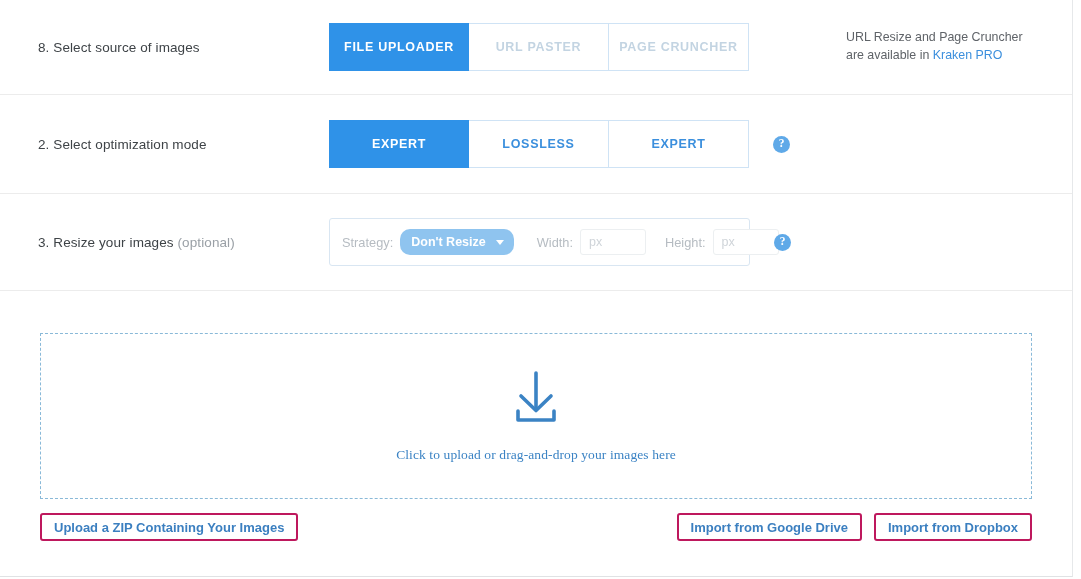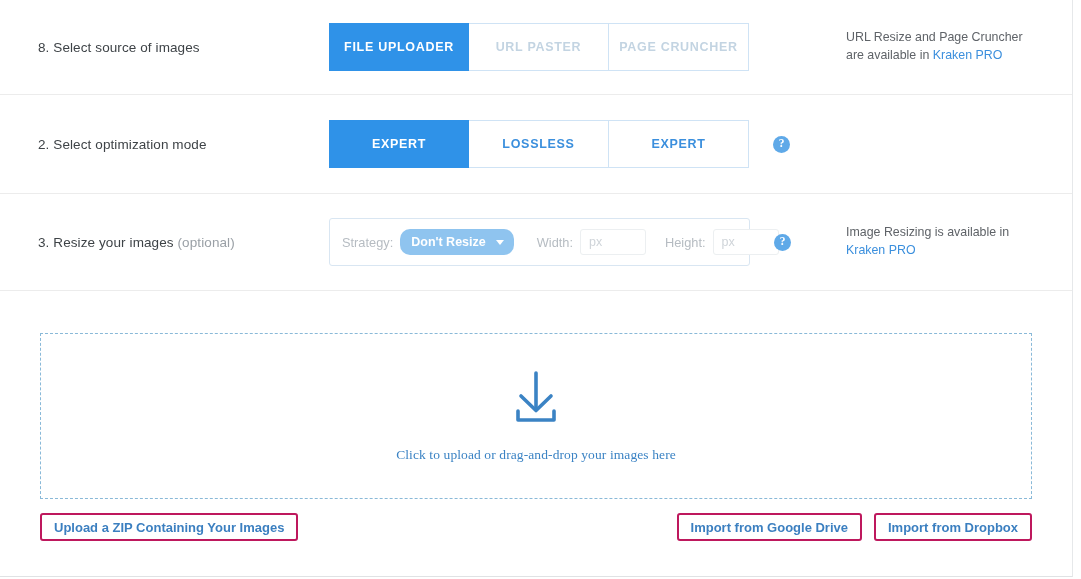--- a/index.html
+++ b/index.html
@@ -265,24 +265,20 @@
         <span class="caret"></span>
       </div>
       <span class="lbl gap-left-24">Width:</span>
       <input class="num-input" type="text" placeholder="px" style="">
       <span class="lbl gap-left-20">Height:</span>
       <input class="num-input" type="text" placeholder="px" style="">
     </div>
 
     <div class="help-icon">?</div>
 
-    <div class="side-note">
-      <span>Image Resizing is available in</span><br>
-      <a href="#">Kraken PRO</a>
-    </div>
   </div>
 
   <div class="dropzone-wrap">
     <div class="dropzone">
       <span class="arrow-icon">
         <svg width="66" height="56" viewBox="0 0 66 56" fill="none" xmlns="http://www.w3.org/2000/svg">
           <path d="M33 4 V40" stroke="#3b83c4" stroke-width="3.6" stroke-linecap="round"></path>
           <path d="M18 27 L33 41.5 L48 27" stroke="#3b83c4" stroke-width="3.6" stroke-linecap="round" stroke-linejoin="round"></path>
           <path d="M15 42 V51 H51 V42" stroke="#3b83c4" stroke-width="3.6" stroke-linecap="round" stroke-linejoin="round"></path>
         </svg>

